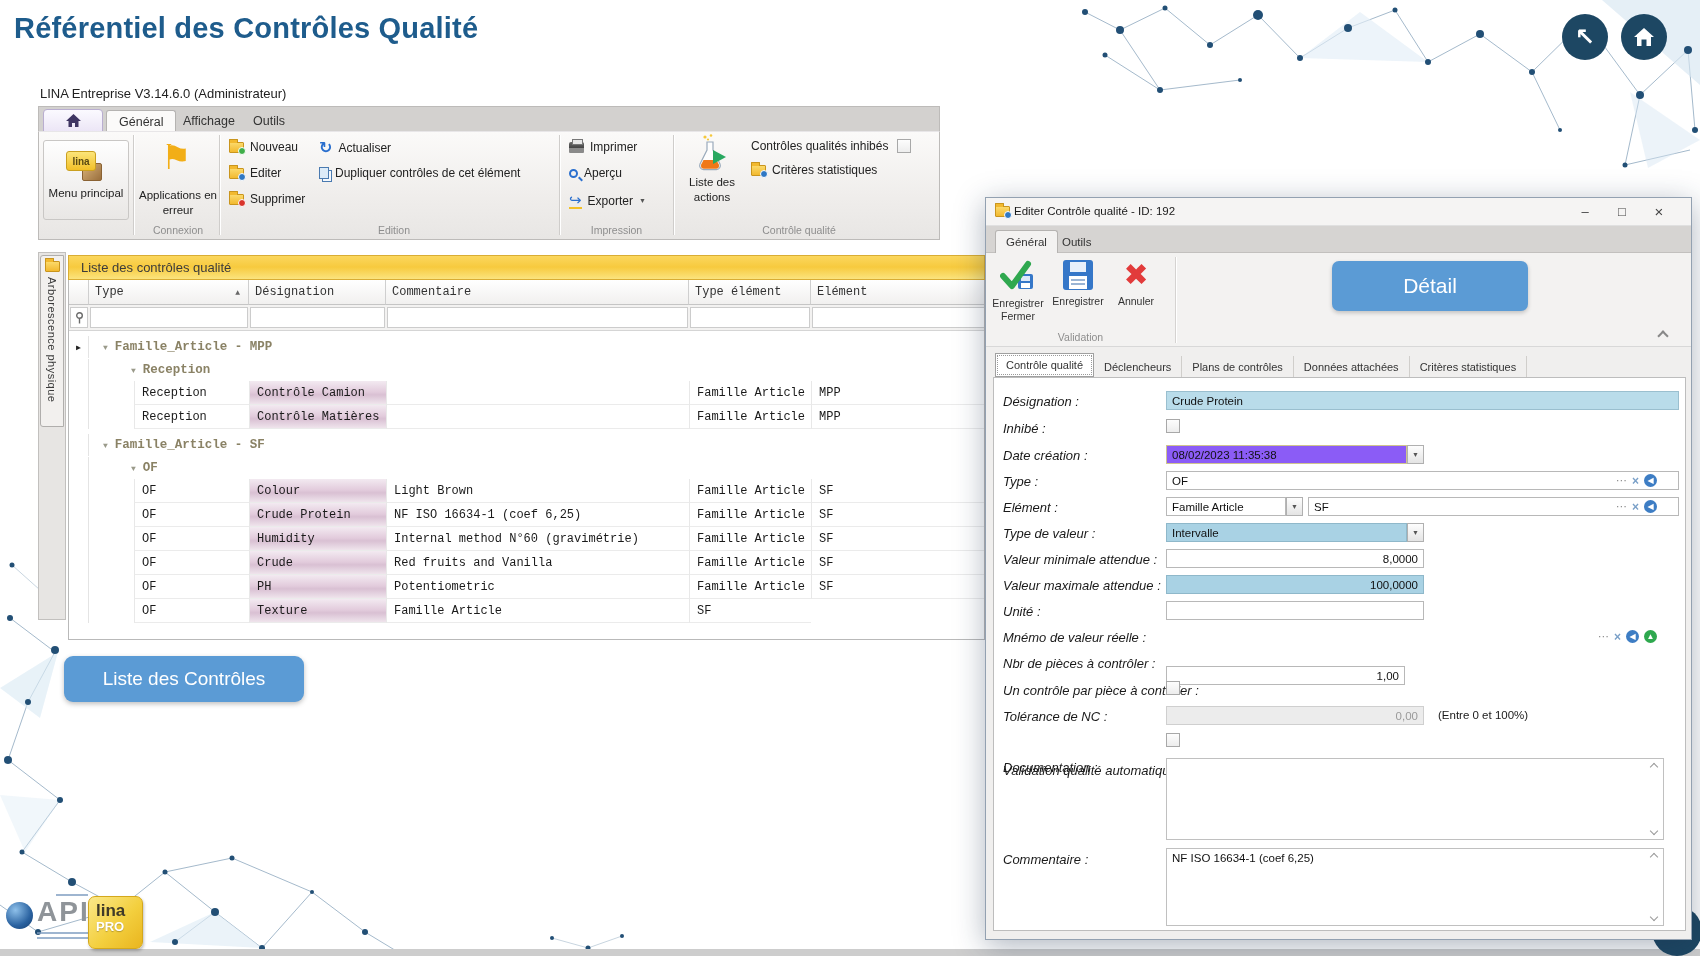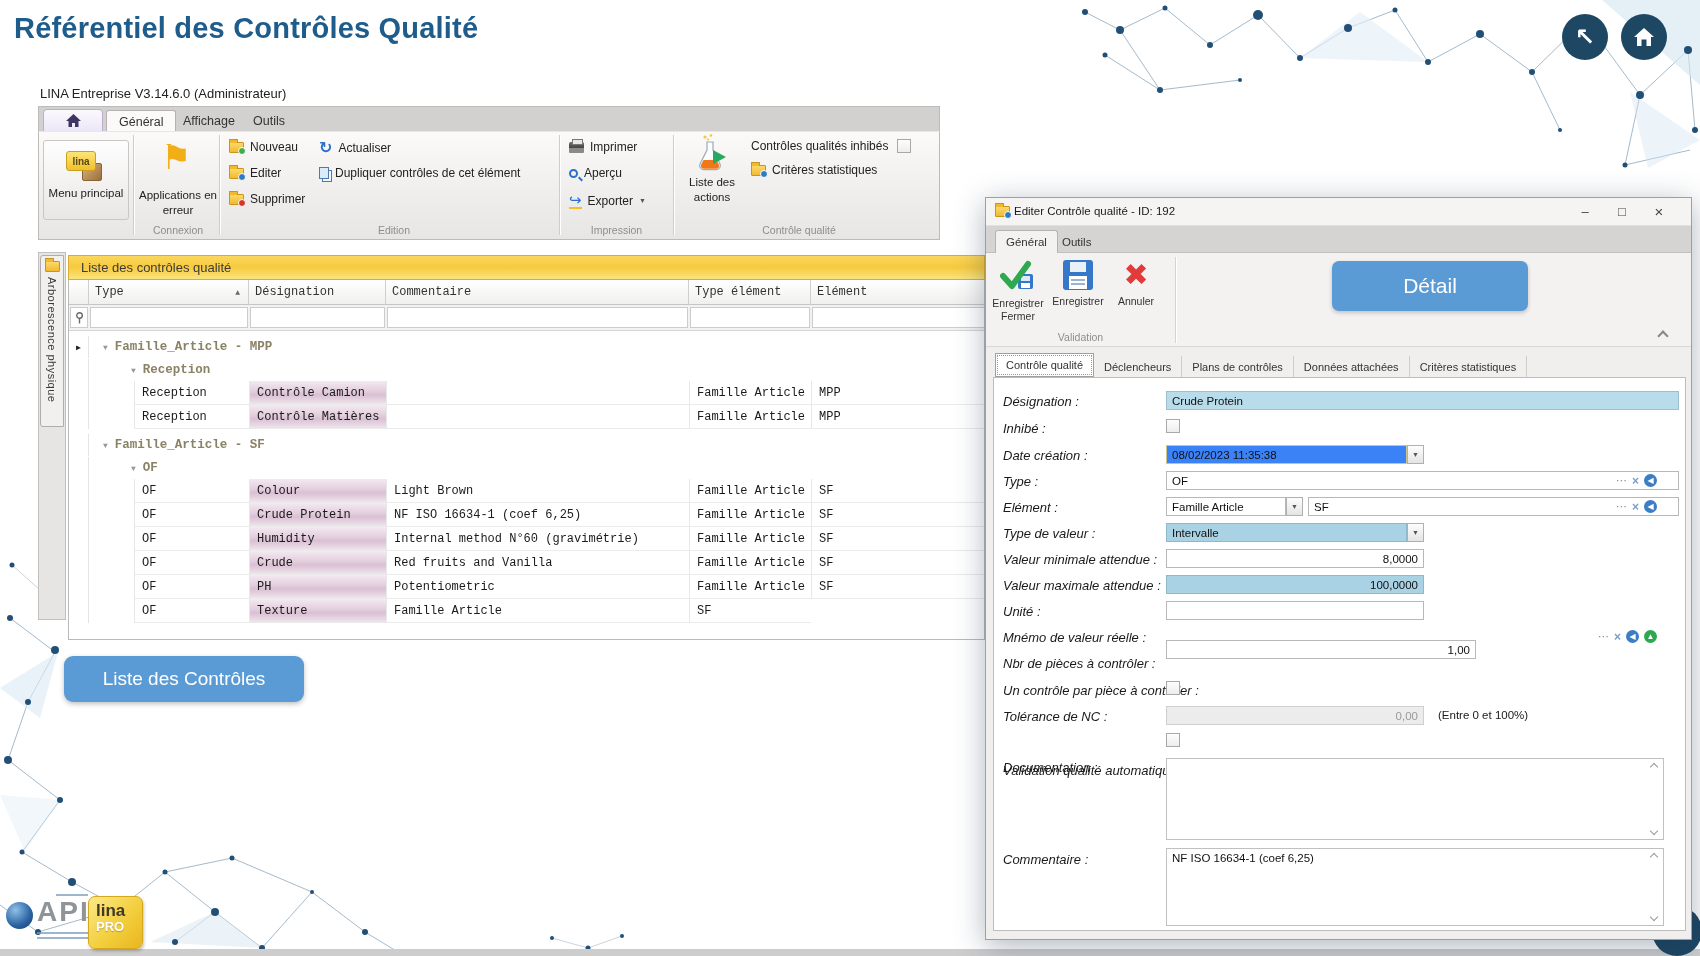--- a/index.html
+++ b/index.html
@@ -170,21 +170,21 @@
   .itab.active { background:#fff; border:1px solid #a0a0a0; outline:1px dotted #9a9a9a;
     outline-offset:-3px; height:24px; }
   .d-panel { position:absolute; left:7px; top:179px; width:693px; height:554px; background:#fff;
     border:1px solid #bdbdbd; }
   .flabel { position:absolute; left:17px; font-size:13px; color:#1a1a1a; white-space:nowrap;font-style:italic; }
   .fin { position:absolute; height:19px; border:1px solid #b8b8b8; background:#fff;
     font-size:11.5px; font-family:"Liberation Sans","DejaVu Sans",sans-serif; color:#111;
     padding:0 5px; }
   .fin.blue { background:#b9dcea; border-color:#9abfcf; }
   .fin.blue2 { background:#a9d2e4; border-color:#8fb8ca; }
-  .fin.yellow { background:#3b82f6; border-color:#cfc48e; }
+  .fin.yellow { background:#8b5cf6; border-color:#cfc48e; }
   .fin.num { text-align:right; }
   .fin.disabled { background:#ececec; color:#9a9a9a; border-color:#cfcfcf; }
   .dd-btn { position:absolute; width:17px; height:19px; background:linear-gradient(#fdfdfd,#e4e4e4);
     border:1px solid #b0b0b0; display:flex; align-items:center; justify-content:center;
     cursor:pointer; }
   .lookups { position:absolute; display:flex; align-items:center; gap:5px; height:19px; }
   .lk-dots { color:#8a8a8a; font-size:11px; cursor:pointer; }
   .lk-x { color:#7aa0c8; font-size:12px; font-weight:bold; cursor:pointer; }
   .lk-circ { width:13px; height:13px; border-radius:50%; display:flex; align-items:center;
     justify-content:center; color:#fff; font-size:8px; cursor:pointer; }
@@ -655,21 +655,21 @@
 
     <span class="flabel" style="top:432px;">Mnémo de valeur réelle :</span>
     <span class="lookups" style="left:612px; top:429px;">
       <span class="lk-dots">⋯</span>
       <span class="lk-x">×</span>
       <span class="lk-circ blue">◀</span>
       <span class="lk-circ green">▲</span>
     </span>
 
     <span class="flabel" style="top:458px;">Nbr de pièces à contrôler :</span>
-    <input class="fin num" style="left: 180px; top: 442px; width: 310px;" value="1,00">
+    <input class="fin num" style="left: 180px; top: 468px; width: 239px;" value="1,00">
 
     <span class="flabel" style="top:485px;">Un contrôle par pièce à contrôler :</span>
     <span class="chk abs" style="left:180px; top:483px;"></span>
 
     <span class="flabel" style="top:511px;">Tolérance de NC :</span>
     <input class="fin disabled num" style="left: 180px; top: 508px; width: 258px;" disabled="" value="0,00">
     <span class="hint" style="left:452px; top:511px;">(Entre 0 et 100%)</span>
 
     <span class="flabel" style="top:537px;margin-top:28px;">Validation qualité automatique :</span>
     <span class="chk abs" style="left:180px; top:535px;"></span>

